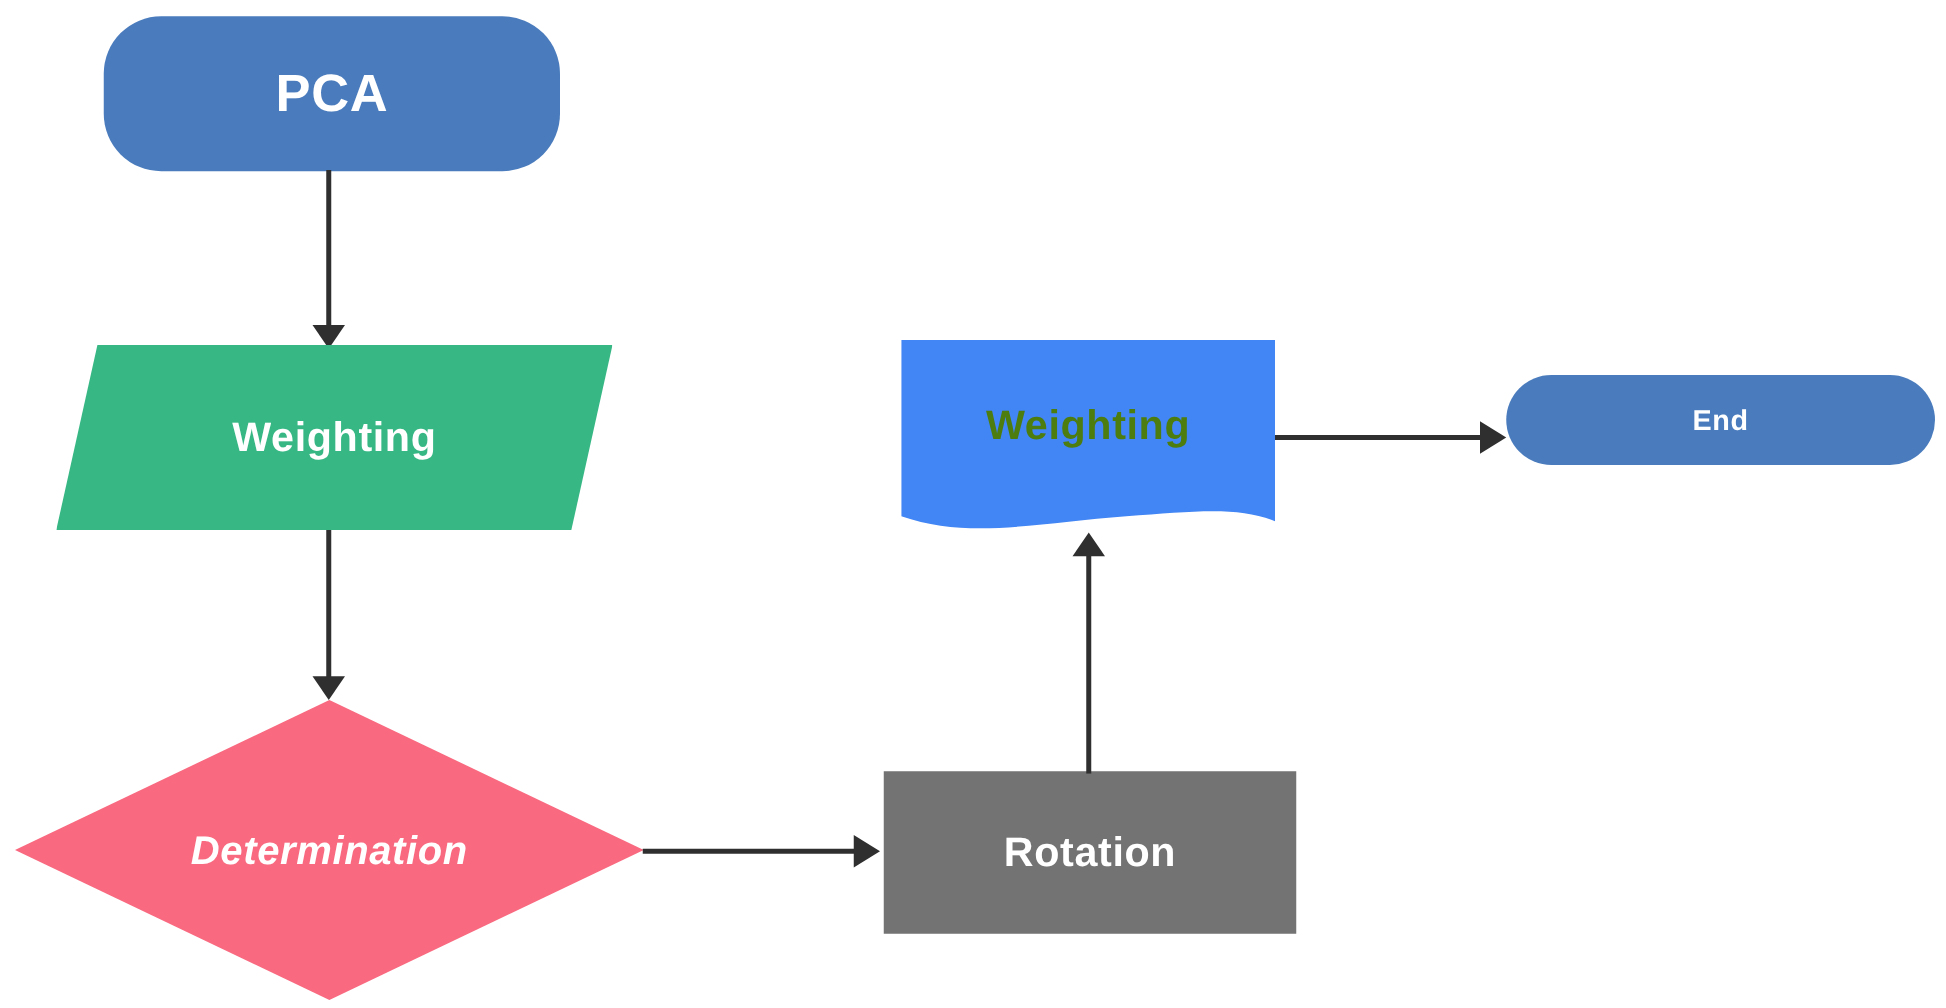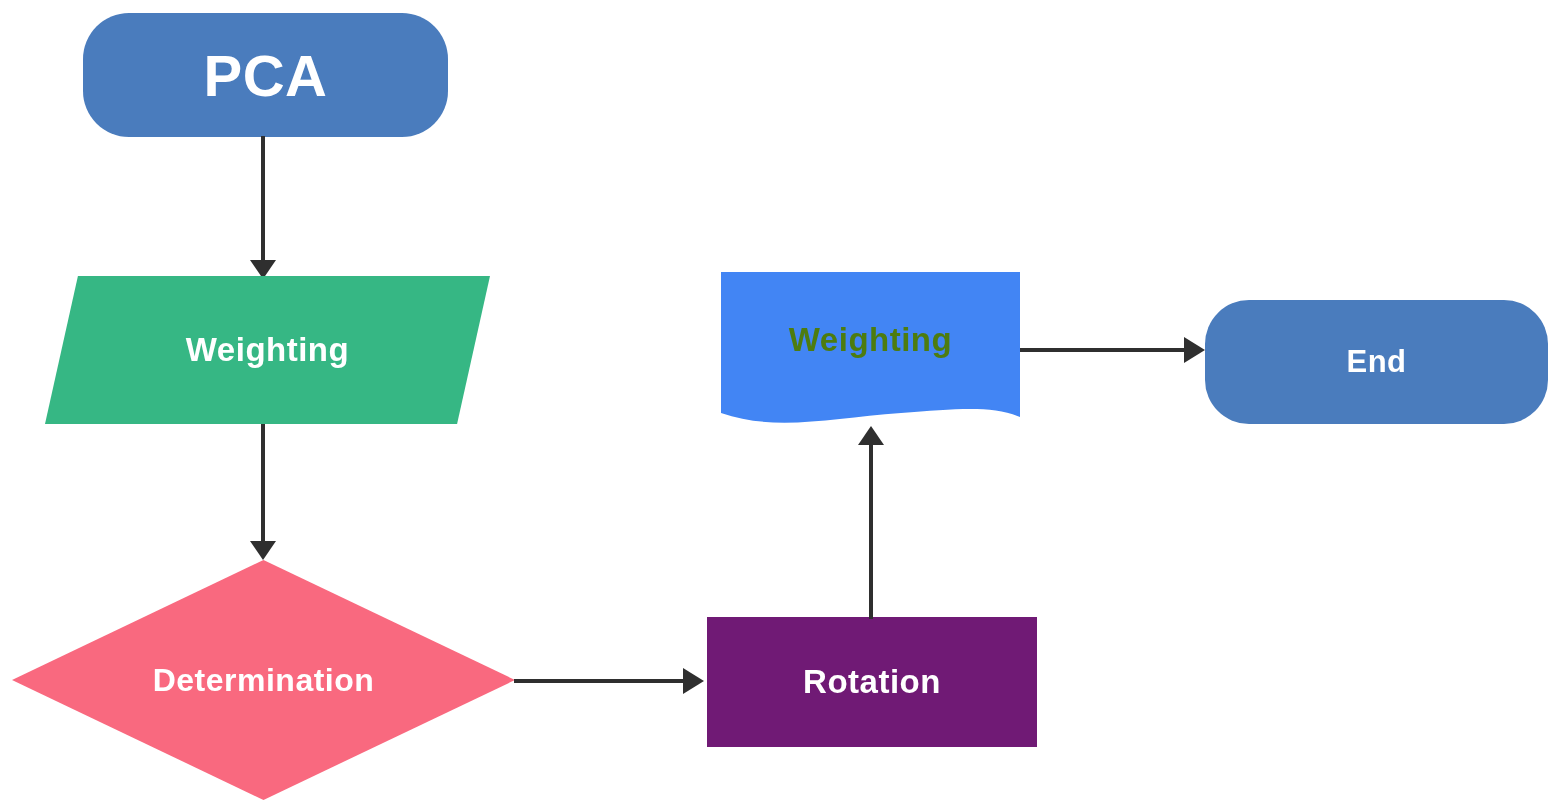--- a/index.html
+++ b/index.html
@@ -18,21 +18,21 @@
     justify-content: center;
     color: #ffffff;
     font-weight: bold;
     box-sizing: border-box;
     text-align: center;
     letter-spacing: 0.5px;
   }
   .node-pca {
     left: 83px; top: 13px; width: 365px; height: 124px;
     border-radius: 46px;
-    font-size: 58px;
+    font-size: 42px;
   }
   .node-evaluation {
     left: 45px; top: 276px; width: 445px; height: 148px;
     clip-path: polygon(7.4% 0, 100% 0, 92.6% 100%, 0 100%);
     font-size: 33px;
   }
   .node-determination {
     left: 12px; top: 560px; width: 503px; height: 240px;
     clip-path: polygon(50% 0, 100% 50%, 50% 100%, 0 50%);
     font-size: 32px;
@@ -46,23 +46,23 @@
     left: 721px; top: 272px; width: 299px; height: 158px;
   }
   .node-weighting-label {
     position: absolute;
     left: 0; top: 0; width: 299px; height: 135px;
     display: flex; align-items: center; justify-content: center;
     color: #4d7c0f; font-weight: bold; font-size: 33px;
     letter-spacing: 0.5px;
   }
   .node-end {
-    left: 1205px; top: 300px; width: 343px; height: 124px;
+    left: 1205px; top: 300px; width: 343px; height: 72px;
     border-radius: 44px;
-    font-size: 31px;
+    font-size: 23px;
   }
   .arrow { position: absolute; }
   .arrow line { stroke: #2f2f2f; stroke-width: 4; }
   .arrow polygon { fill: #2f2f2f; }
 </style>
 </head>
 <body>
 
 <div class="canvas">
 
@@ -77,30 +77,30 @@
 
   <div class="node node-evaluation" style="background-color: rgb(54, 183, 132);">
     <span>Weighting</span>
   </div>
 
   <svg class="arrow" style="left:240px; top:424px;" width="44" height="138" viewBox="0 0 44 138">
     <line x1="23" y1="0" x2="23" y2="119"></line>
     <polygon points="10,117 36,117 23,136"></polygon>
   </svg>
 
-  <div class="node node-determination" style="background-color: rgb(249, 105, 127);">
+  <div class="node node-determination" style="background-color: rgb(249, 105, 127); font-style: italic;">
     <span>Determination</span>
   </div>
 
   <svg class="arrow" style="left:514px; top:660px;" width="193" height="42" viewBox="0 0 193 42">
     <line x1="0" y1="21" x2="171" y2="21"></line>
     <polygon points="169,8 169,34 190,21"></polygon>
   </svg>
 
-  <div class="node node-rotation" style="background-color: #701a75;">
+  <div class="node node-rotation" style="background-color: #737373;">
     <span>Rotation</span>
   </div>
 
   <svg class="arrow" style="left:849px; top:424px;" width="44" height="195" viewBox="0 0 44 195">
     <line x1="22" y1="18" x2="22" y2="195"></line>
     <polygon points="9,21 35,21 22,2"></polygon>
   </svg>
 
   <div class="node-weighting-wrap">
     <svg width="299" height="158" viewBox="0 0 299 158">

